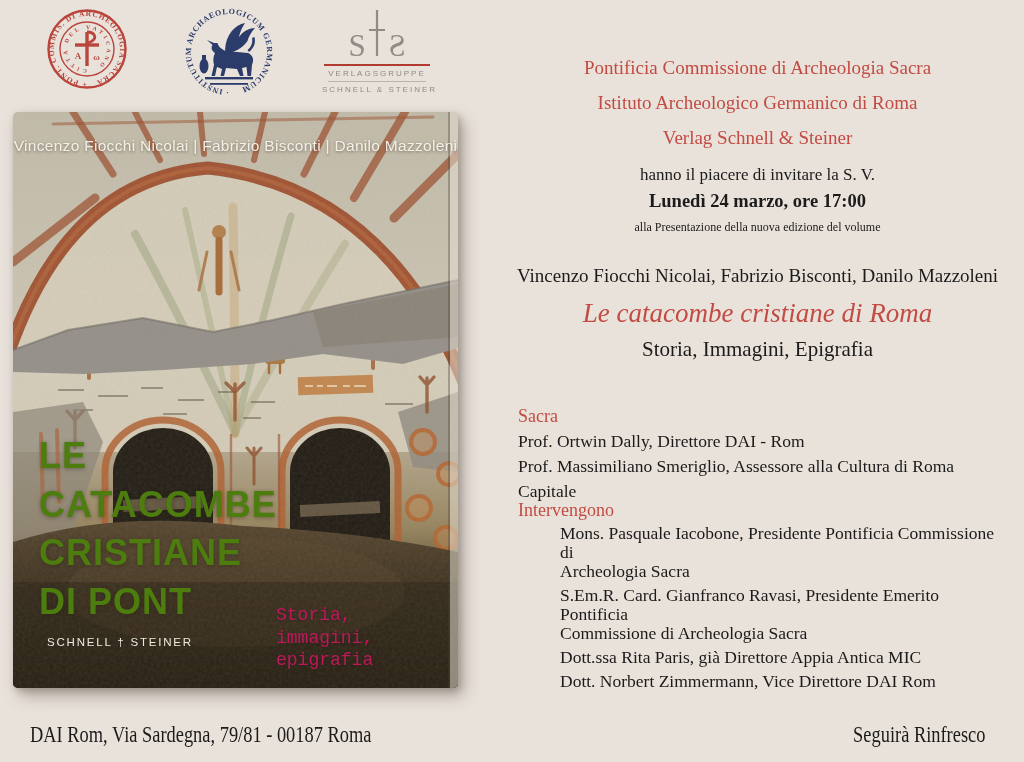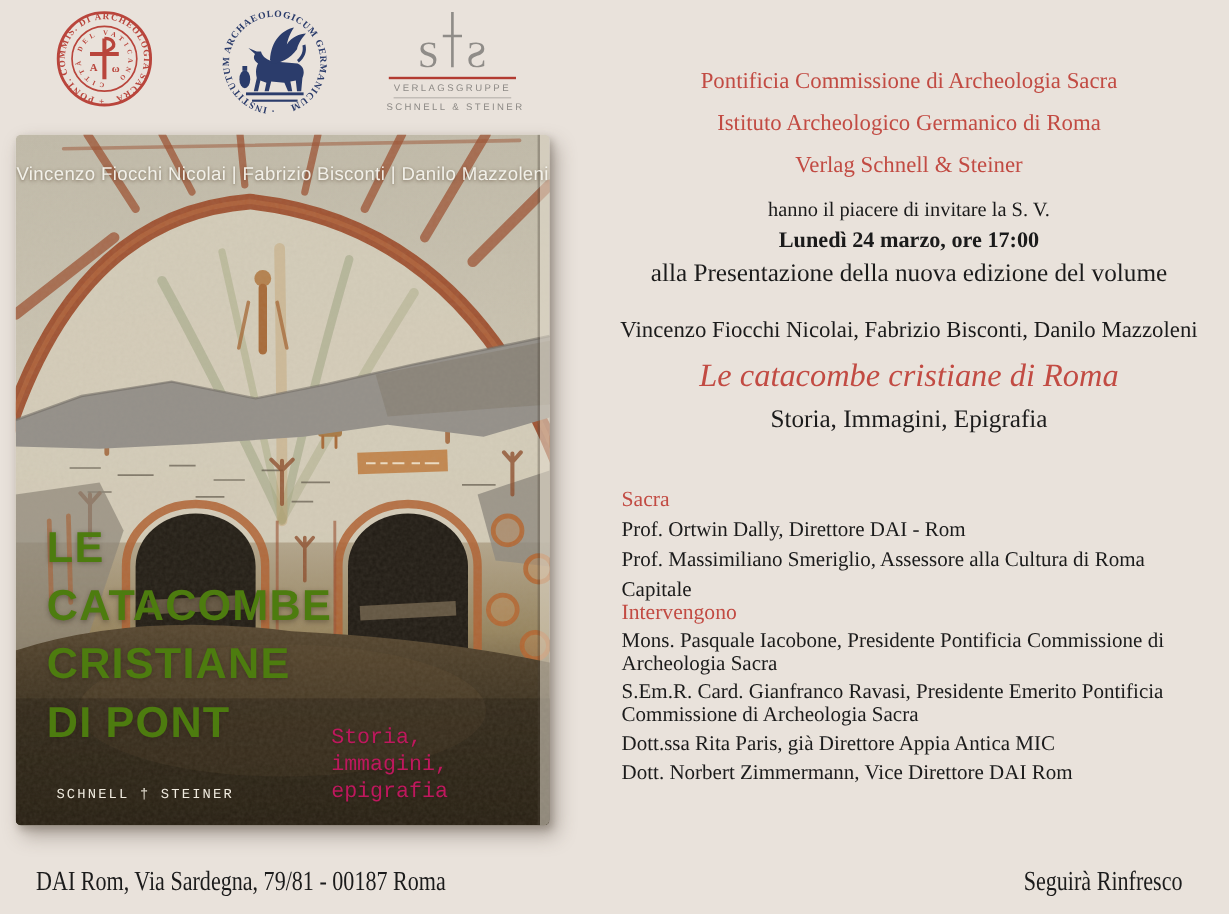--- a/index.html
+++ b/index.html
@@ -22,47 +22,47 @@
   #book-cover{left:13px;top:112px;width:445px;height:576px;border-radius:5px;
     overflow:hidden;box-shadow:6px 8px 16px rgba(70,58,45,.35),2px 3px 6px rgba(70,58,45,.25);}
   #cover-art{position:absolute;left:0;top:0;}
   .cover-authors{position:absolute;left:0;top:25px;width:100%;text-align:center;
     font-family:"Liberation Sans",sans-serif;font-size:15.5px;letter-spacing:.3px;
     color:rgba(248,246,240,.93);text-shadow:0 1px 3px rgba(70,50,30,.55);}
   .cover-title{position:absolute;left:26px;top:320px;
     font-family:"Liberation Sans",sans-serif;font-weight:700;font-size:36px;
     line-height:48.5px;letter-spacing:1px;color:#4d7c0f;
     text-shadow:0 1px 4px rgba(40,30,20,.4);}
-  .cover-publisher{position:absolute;left:34px;top:544px;
+  .cover-publisher{position:absolute;left:34px;top:524px;
     font-size:11.5px;letter-spacing:1.8px;color:#efeade;
-    font-family:Liberation Mono, monospace;}
+    font-family:Liberation Sans, sans-serif;}
   .cover-subtitle{position:absolute;left:263px;top:492px;
     font-family:Liberation Mono, monospace;font-size:18px;line-height:22.5px;
     color:#be185d;text-shadow:0 1px 2px rgba(40,30,20,.4);}
   
   #right-col{left:505px;top:0;width:505px;height:762px;}
   .red{color:#c24b43;}
   .center{text-align:center;}
   .org-lines{position:absolute;left:0;top:50px;width:100%;
     font-size:19px;line-height:35px;}
   .invite-block{position:absolute;left:0;top:162px;width:100%;}
   .invite-line{font-size:17px;line-height:26px;}
   .datetime-line{font-size:18.5px;line-height:27px;font-weight:700;}
-  .occasion-line{font-size:21px;line-height:25px;}
+  .occasion-line{font-size:12px;line-height:25px;}
   .authors-line{position:absolute;left:0;top:265px;width:100%;font-size:19px;}
   .book-title{position:absolute;left:0;top:298px;width:100%;
     font-size:27px;font-style:italic;}
   .book-subtitle{position:absolute;left:0;top:337px;width:100%;font-size:21px;}
   .section{position:absolute;left:13px;width:478px;}
   #saluti{top:404px;}
   #saluti .sec-label{font-size:18px;line-height:25px;}
   #saluti .item{font-size:17.5px;line-height:25px;}
   #intervengono{top:497px;}
   #intervengono .sec-label{font-size:18px;line-height:26px;margin-bottom:1px;}
-  #intervengono .item{font-size:17.5px;line-height:19px;margin-bottom:5px;}
+  #intervengono .item{font-size:17.5px;line-height:19px;margin-bottom:5px;margin-left:42px;}
   
   .footer-left{left:30px;top:722px;font-size:23px;white-space:nowrap;}
   .footer-left .squeeze{display:inline-block;transform:scaleX(.8);transform-origin:left center;}
   .footer-right{right:39px;top:722px;font-size:23px;white-space:nowrap;}
   .footer-right .squeeze{display:inline-block;transform:scaleX(.8);transform-origin:right center;}
 </style>
 </head>
 <body>
 
 <svg id="logo-seal" class="abs" viewBox="0 0 88 88" xmlns="http://www.w3.org/2000/svg">

